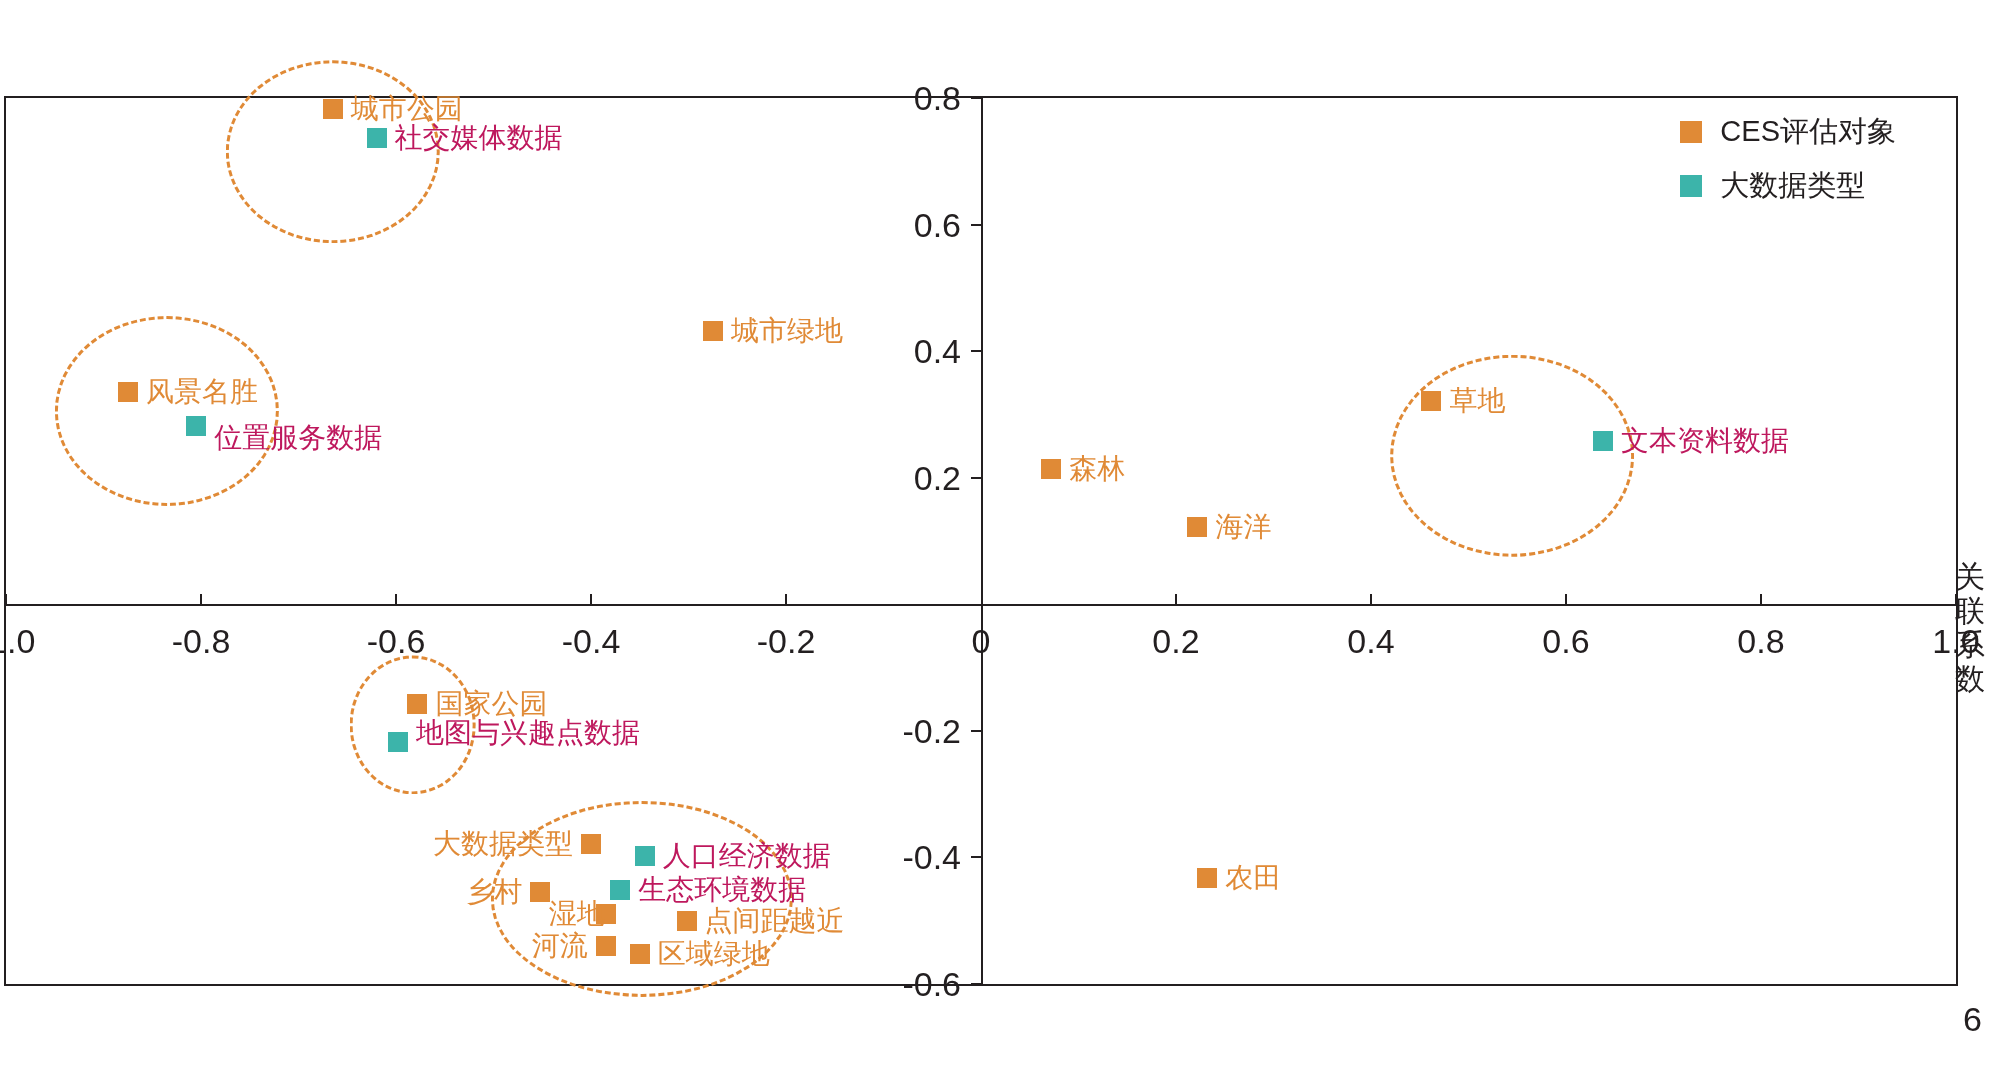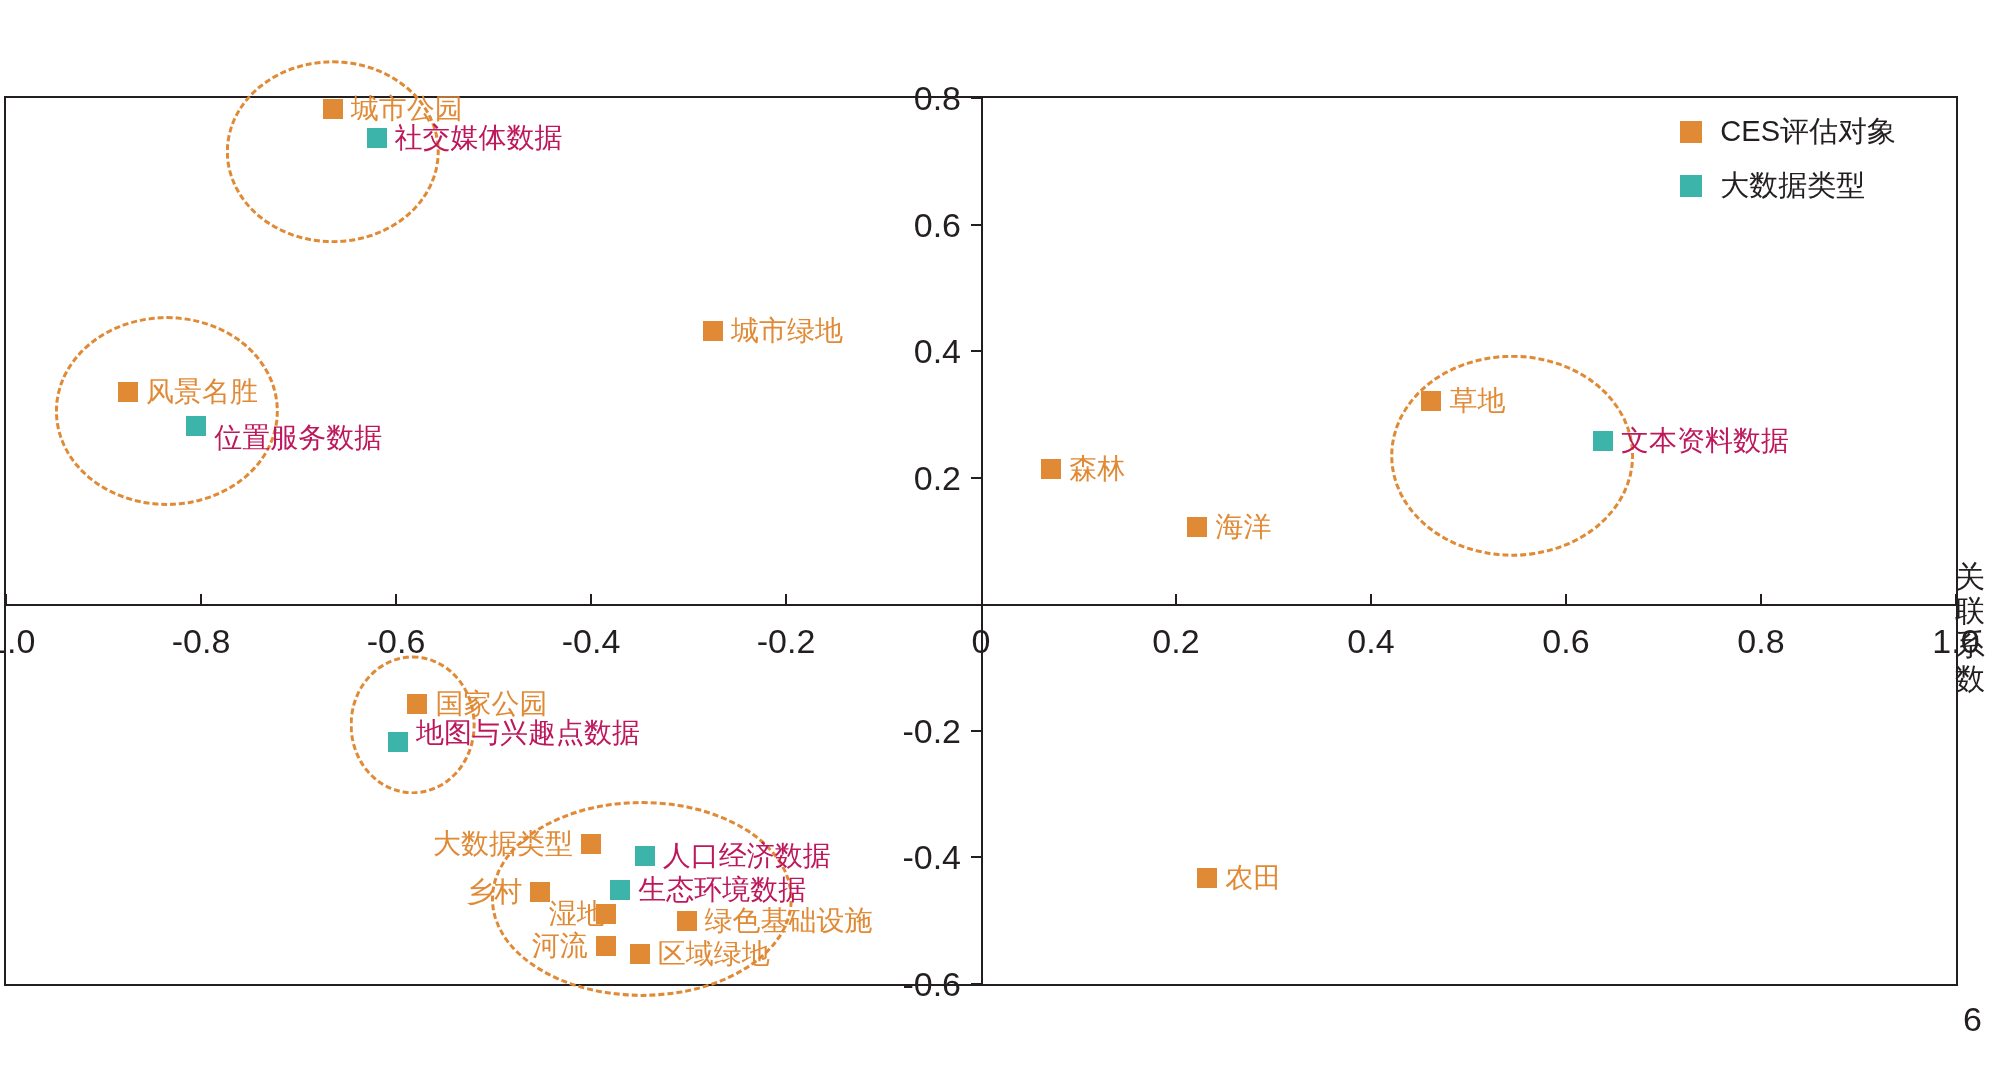--- a/index.html
+++ b/index.html
@@ -236,21 +236,21 @@
         <div class="plabel ces right" style="top: 605.644px; left: 429.45px;">国家公园</div>
         <div class="pt ces" style="left: 585px; top: 745.506px;"></div>
         <div class="plabel ces left" style="top: 745.506px; left: 567px;">大数据类型</div>
         <div class="pt ces" style="left: 1201.2px; top: 779.68px;"></div>
         <div class="plabel ces right" style="top: 779.68px; left: 1219.2px;">农田</div>
         <div class="pt ces" style="left: 534.3px; top: 794.236px;"></div>
         <div class="plabel ces left" style="top: 794.236px; left: 516.3px;">乡村</div>
         <div class="pt ces" style="left: 599.625px; top: 816.386px;"></div>
         <div class="plabel ces left" style="top: 816.386px; left: 581.625px; margin-left: 17px;">湿地</div>
         <div class="pt ces" style="left: 680.55px; top: 822.714px;"></div>
-        <div class="plabel ces right" style="top: 822.714px; left: 698.55px;">绿色基础设施</div>
+        <div class="plabel ces right" style="top: 822.714px; left: 698.55px;">点间距越近</div>
         <div class="pt ces" style="left: 599.625px; top: 848.029px;"></div>
         <div class="plabel ces left" style="top: 848.029px; left: 581.625px;">河流</div>
         <div class="pt ces" style="left: 633.75px; top: 856.256px;"></div>
         <div class="plabel ces right" style="top: 856.256px; left: 651.75px;">区域绿地</div>
         <div class="pt big" style="left: 370.5px; top: 39.87px;"></div>
         <div class="plabel big right" style="top: 39.87px; left: 388.5px;">社交媒体数据</div>
         <div class="pt big" style="left: 1597.05px; top: 343.009px;"></div>
         <div class="plabel big right" style="top: 343.009px; left: 1615.05px;">文本资料数据</div>
         <div class="pt big" style="left: 190.125px; top: 327.82px;"></div>
         <div class="plabel big right" style="top: 327.82px; left: 208.125px; margin-top: 12px;">位置服务数据</div>

